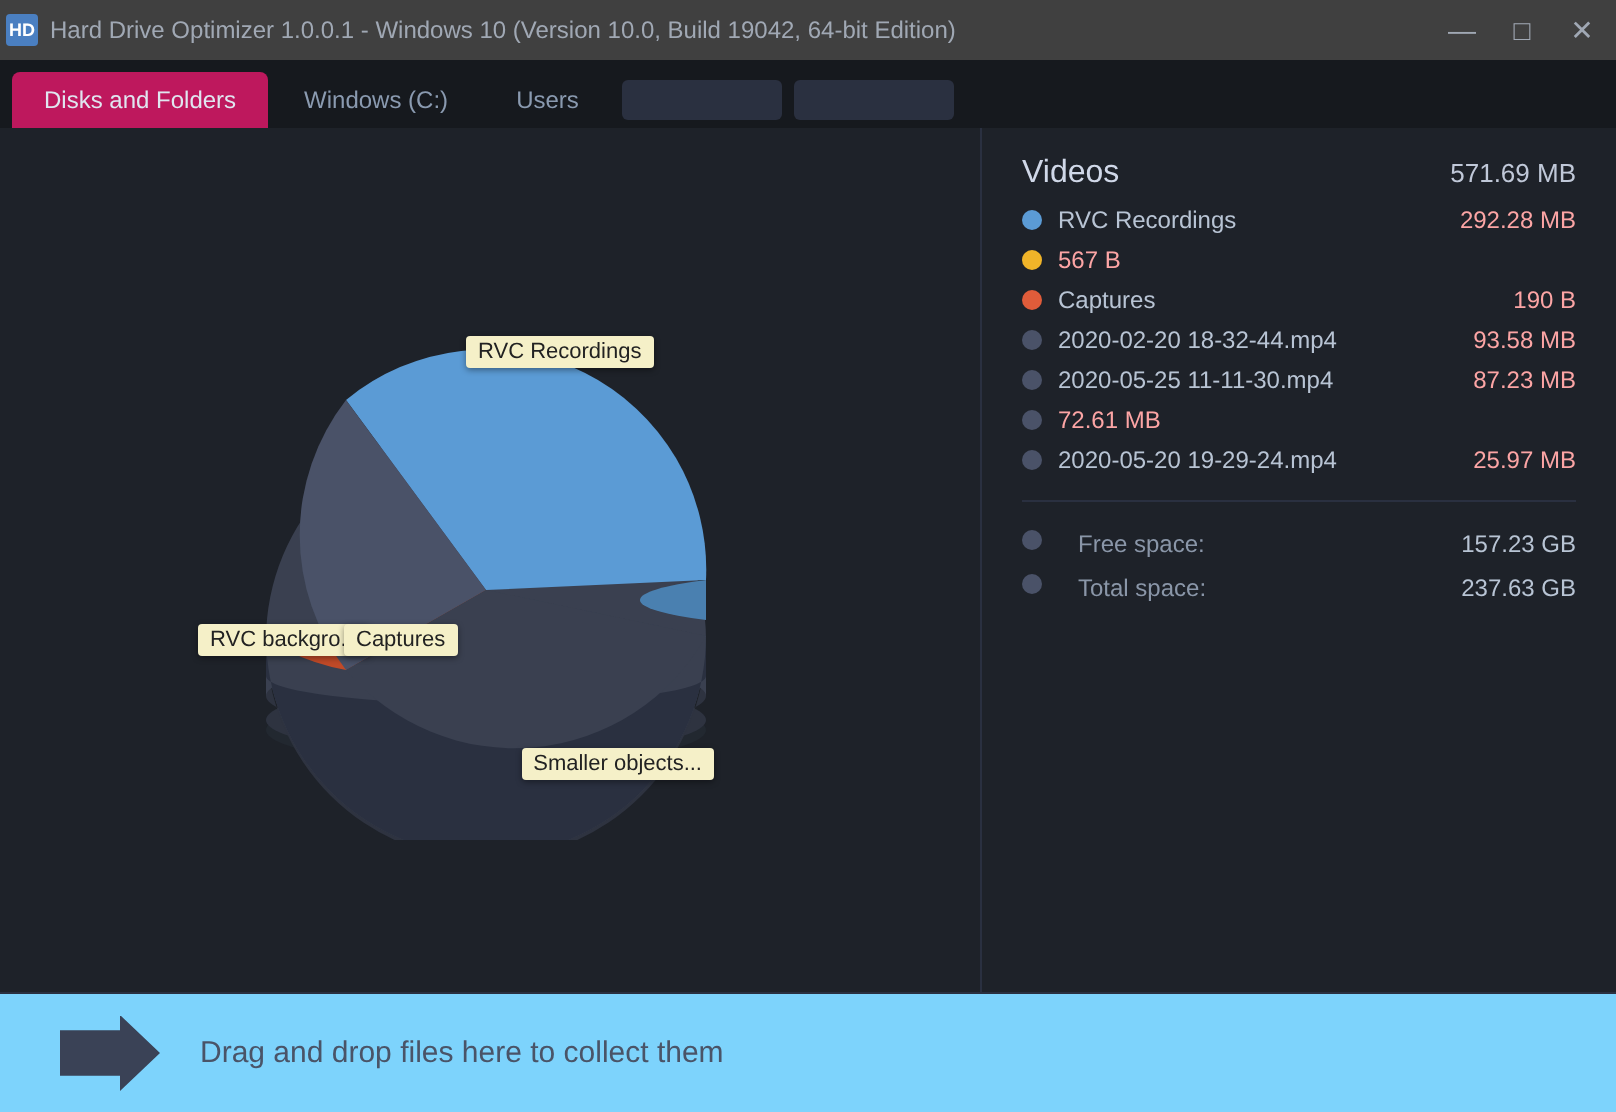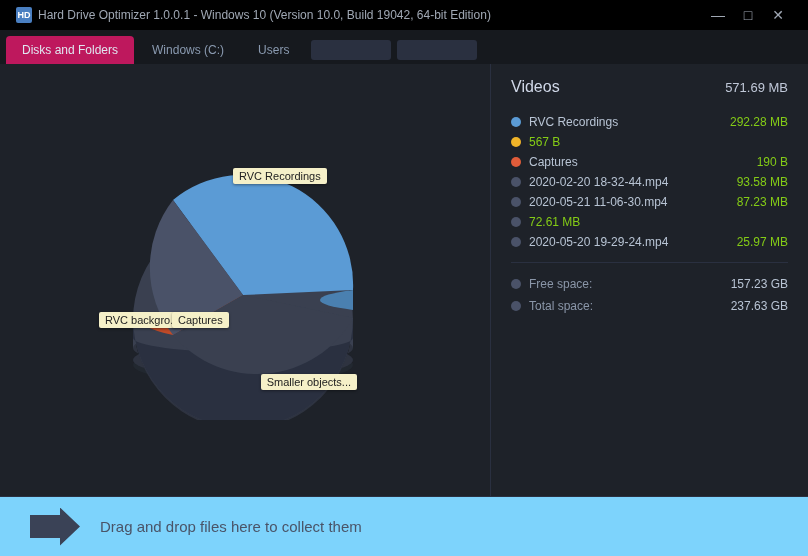--- a/index.html
+++ b/index.html
@@ -8,26 +8,26 @@
       height: 556px;
       background: #1e2229;
       font-family: 'Segoe UI', Arial, sans-serif;
       color: #c8cdd6;
       font-size: 13px;
       overflow: hidden;
     }
 
     
     .title-bar {
-      background: #000000;
+      background: #404040;
       height: 30px;
       display: flex;
       align-items: center;
       justify-content: space-between;
-      padding: 0 16px;
+      padding: 0 3px;
       user-select: none;
     }
     .title-bar-left {
       display: flex;
       align-items: center;
       gap: 6px;
     }
     .title-bar-icon {
       width: 16px;
       height: 16px;
@@ -135,21 +135,20 @@
       flex: 1;
       padding: 14px 20px;
       border-left: 1px solid #2a3040;
       overflow-y: auto;
     }
 
     .section-header {
       display: flex;
       justify-content: space-between;
       align-items: baseline;
-      margin-bottom: 12px;
       padding-bottom: 4px;
     }
     .section-title {
       font-size: 16px;
       color: #d0d8e8;
       font-weight: 500;
     }
     .section-size {
       font-size: 13px;
       color: #c0c8d8;
@@ -172,36 +171,36 @@
     .item-name {
       flex: 1;
       font-size: 12px;
       color: #b8c4d4;
       white-space: nowrap;
       overflow: hidden;
       text-overflow: ellipsis;
     }
     .item-size {
       font-size: 12px;
-      color: #84cc16;
+      color: #fca5a5;
       text-align: right;
       flex-shrink: 0;
     }
 
     .divider {
       height: 1px;
       background: #2a3040;
       margin: 10px 0;
     }
 
     .info-row {
       display: flex;
-      align-items: center;
+      align-items: flex-start;
       padding: 4px 0;
-      gap: 8px;
+      gap: 18px;
     }
     .info-dot {
       width: 10px; height: 10px;
       border-radius: 50%;
       flex-shrink: 0;
     }
     .info-label {
       flex: 1;
       font-size: 12px;
       color: #8a96a8;
@@ -332,21 +331,21 @@
     <span class="item-name">Captures</span>
     <span class="item-size">190 B</span>
   </li>
         <li class="item-row">
     <span class="item-dot" style="background:#4a5268"></span>
     <span class="item-name">2020-02-20 18-32-44.mp4</span>
     <span class="item-size">93.58 MB</span>
   </li>
         <li class="item-row">
     <span class="item-dot" style="background:#4a5268"></span>
-    <span class="item-name">2020-05-21 11-06-30.mp4</span>
+    <span class="item-name">2020-05-25 11-11-30.mp4</span>
     <span class="item-size">87.23 MB</span>
   </li>
         <li class="item-row">
     <span class="item-dot" style="background:#4a5268"></span>
     <span class="item-size">72.61 MB</span>
   </li>
         <li class="item-row">
     <span class="item-dot" style="background:#4a5268"></span>
     <span class="item-name">2020-05-20 19-29-24.mp4</span>
     <span class="item-size">25.97 MB</span>

